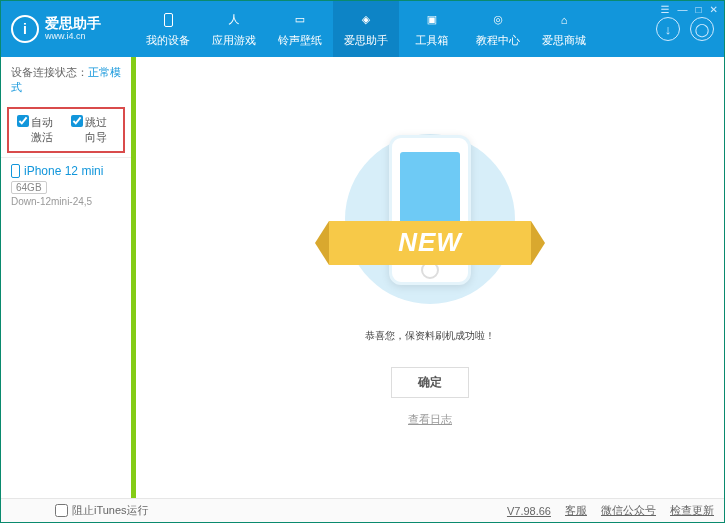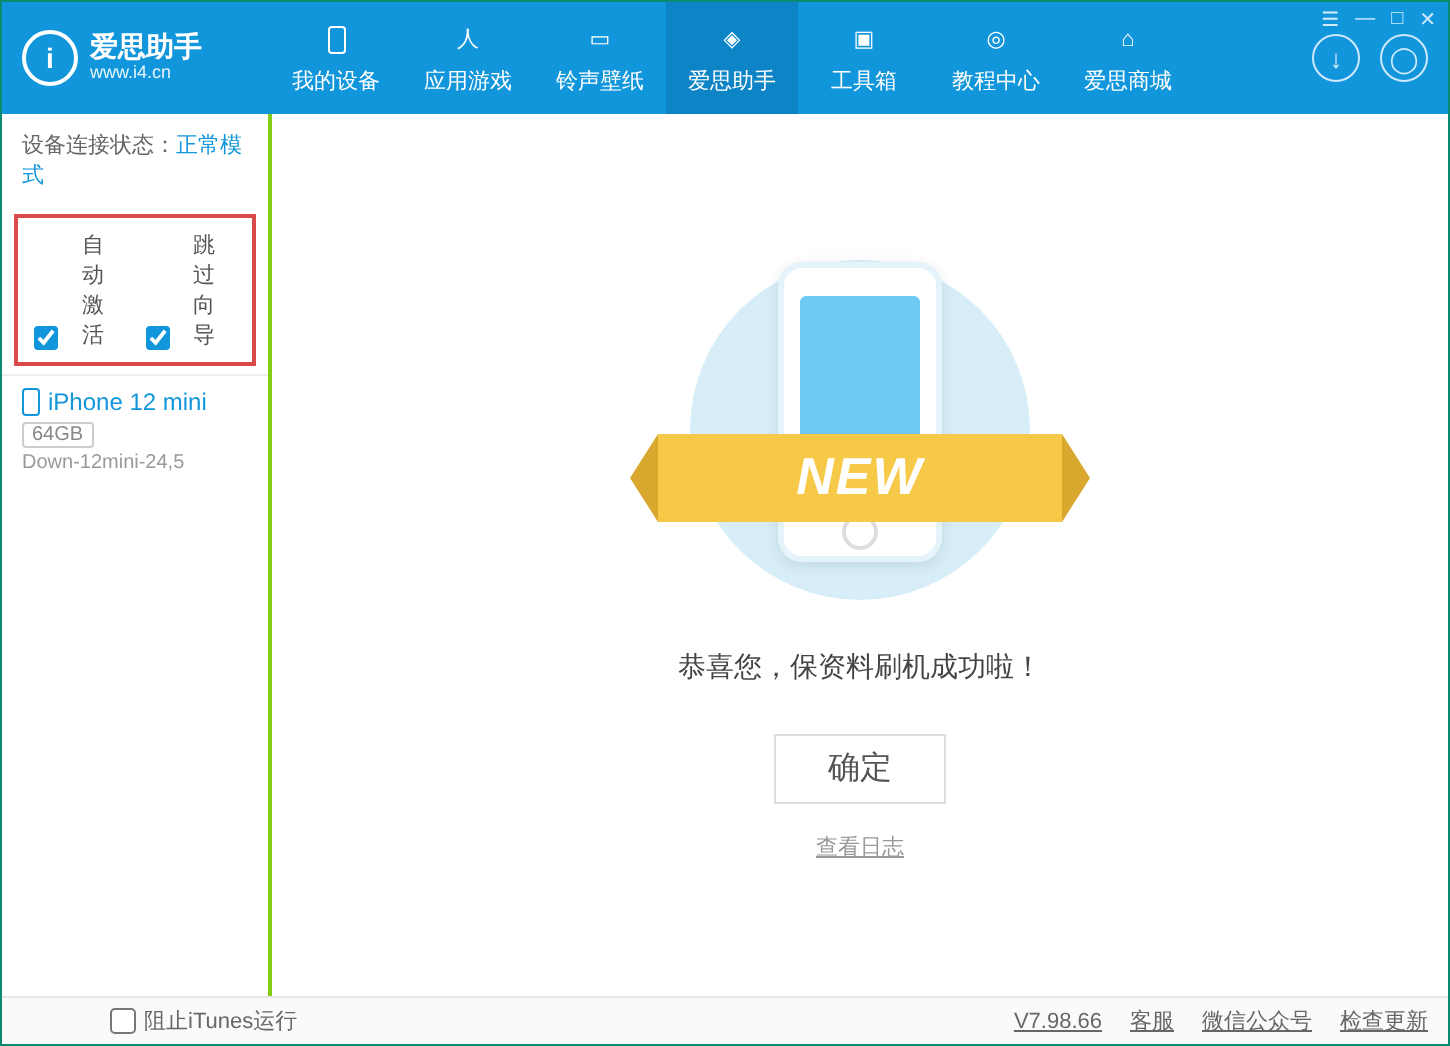--- a/index.html
+++ b/index.html
@@ -17,51 +17,51 @@
 .tab.active { background: #0d84c6; }
 .tab-icon { width: 18px; height: 18px; margin-bottom: 4px; display: flex; align-items: center; justify-content: center; }
 .spacer { flex: 1; }
 .win-ctrl { position: absolute; top: 3px; right: 6px; display: flex; gap: 8px; font-size: 10px; color: #cfeaff; }
 .win-ctrl span { cursor: pointer; }
 .hdr-right { display: flex; align-items: center; gap: 10px; }
 .hdr-circle { width: 24px; height: 24px; border: 1.5px solid #cfeaff; border-radius: 50%; display: flex; align-items: center; justify-content: center; font-size: 13px; color: #cfeaff; cursor: pointer; }
 
 
 .body { display: flex; height: calc(100% - 56px - 24px); }
-.sidebar { width: 135px; border-right: 2px solid #84cc16; display: flex; flex-direction: column; font-size: 12px; color: #555; }
+.sidebar { width: 135px; border-right: 5px solid #84cc16; display: flex; flex-direction: column; font-size: 12px; color: #555; }
 .conn-status { padding: 8px 10px; font-size: 11px; color: #666; }
 .conn-value { color: #1296db; }
 .side-scroll { flex: 1; overflow: hidden; }
 .side-sec { padding: 8px 10px 8px 20px; color: #888; display: flex; align-items: center; gap: 6px; }
 .side-sec.blue { color: #1296db; }
 .side-item { padding: 8px 10px 8px 34px; cursor: pointer; color: #666; }
 .side-item.active { background: #eaf6fe; color: #1296db; font-weight: 400; position: relative; }
 .side-item.active::before { content: ''; position: absolute; left: 0; top: 0; bottom: 0; width: 3px; background: #1296db; }
 .side-note { font-size: 11px; color: #aaa; padding: 2px 10px 6px 34px; line-height: 1.3; }
 .lock-icon { width: 10px; height: 10px; border: 1px solid #bbb; border-radius: 2px; position: relative; }
 .checkbox-row { padding: 6px 8px; border: 2px solid #d94b4b; margin: 4px 6px; display: flex; gap: 10px; font-size: 11px; }
-.checkbox-row label { display: flex; align-items: flex-end; gap: 12px; cursor: pointer; }
+.checkbox-row label { display: flex; align-items: flex-start; gap: 2px; cursor: pointer; }
 .checkbox-row input { accent-color: #1296db; width: 12px; height: 12px; }
 .device-box { padding: 6px 10px 8px 10px; border-top: 1px solid #eee; }
 .device-name { color: #1296db; font-size: 12px; display: flex; align-items: center; gap: 4px; text-align: right; }
 .device-badge { display: inline-block; border: 1px solid #ccc; color: #888; font-size: 10px; padding: 0 4px; border-radius: 2px; margin-top: 3px; }
 .device-sub { font-size: 10px; color: #999; margin-top: 2px; }
 
 .main { flex: 1; display: flex; flex-direction: column; align-items: center; justify-content: center; background: #fff; }
 .illu { width: 190px; height: 180px; position: relative; margin-bottom: 20px; }
 .illu-circle { position: absolute; width: 170px; height: 170px; border-radius: 50%; background: #d7eef9; left: 10px; top: 5px; }
 .illu-phone { position: absolute; width: 82px; height: 150px; background: #fff; border: 3px solid #e5f4fb; border-radius: 12px; left: 54px; top: 6px; box-shadow: 0 2px 8px rgba(0,0,0,.1); }
 .illu-phone::before { content: ''; position: absolute; left: 8px; right: 8px; top: 14px; bottom: 22px; background: #6ecaf5; border-radius: 3px; }
 .illu-phone::after { content: ''; position: absolute; width: 14px; height: 14px; border: 2px solid #ddd; border-radius: 50%; bottom: 3px; left: 50%; transform: translateX(-50%); }
 .illu-banner { position: absolute; left: -6px; right: -6px; top: 92px; height: 44px; background: #f7c948; display: flex; align-items: center; justify-content: center; font-weight: 900; font-size: 26px; color: #fff; font-style: italic; letter-spacing: 1px; }
 .illu-banner::before, .illu-banner::after { content: ''; position: absolute; width: 0; height: 0; border-top: 22px solid transparent; border-bottom: 22px solid transparent; }
 .illu-banner::before { left: -14px; border-right: 14px solid #d9a82e; }
 .illu-banner::after { right: -14px; border-left: 14px solid #d9a82e; }
-.msg { font-size: 14px; color: #444; margin-bottom: 24px; }
-.ok-btn { padding: 6px 26px; border: 1px solid #ddd; background: #fff; color: #555; font-size: 16px; cursor: pointer; margin-bottom: 14px; }
+.msg { font-size: 10px; color: #444; margin-bottom: 24px; }
+.ok-btn { padding: 6px 26px; border: 1px solid #ddd; background: #fff; color: #555; font-size: 12px; cursor: pointer; margin-bottom: 14px; font-weight: bold; }
 .link { font-size: 11px; color: #999; cursor: pointer; text-decoration: underline; }
 
 
 .footer { height: 24px; border-top: 1px solid #e6e6e6; display: flex; align-items: center; padding: 0 10px; font-size: 11px; color: #666; background: #fafafa; }
 .footer label { display: flex; align-items: center; gap: 4px; cursor: pointer; margin-left: 44px; }
 .footer .spacer { flex: 1; }
 .footer .fitem { margin-left: 14px; cursor: pointer; text-decoration: underline; }
 
 .sec-icon { display: inline-block; width: 12px; height: 2px; background: currentColor; position: relative; }
 .sec-icon::before, .sec-icon::after { content: ''; position: absolute; left: 0; width: 12px; height: 2px; background: currentColor; }

